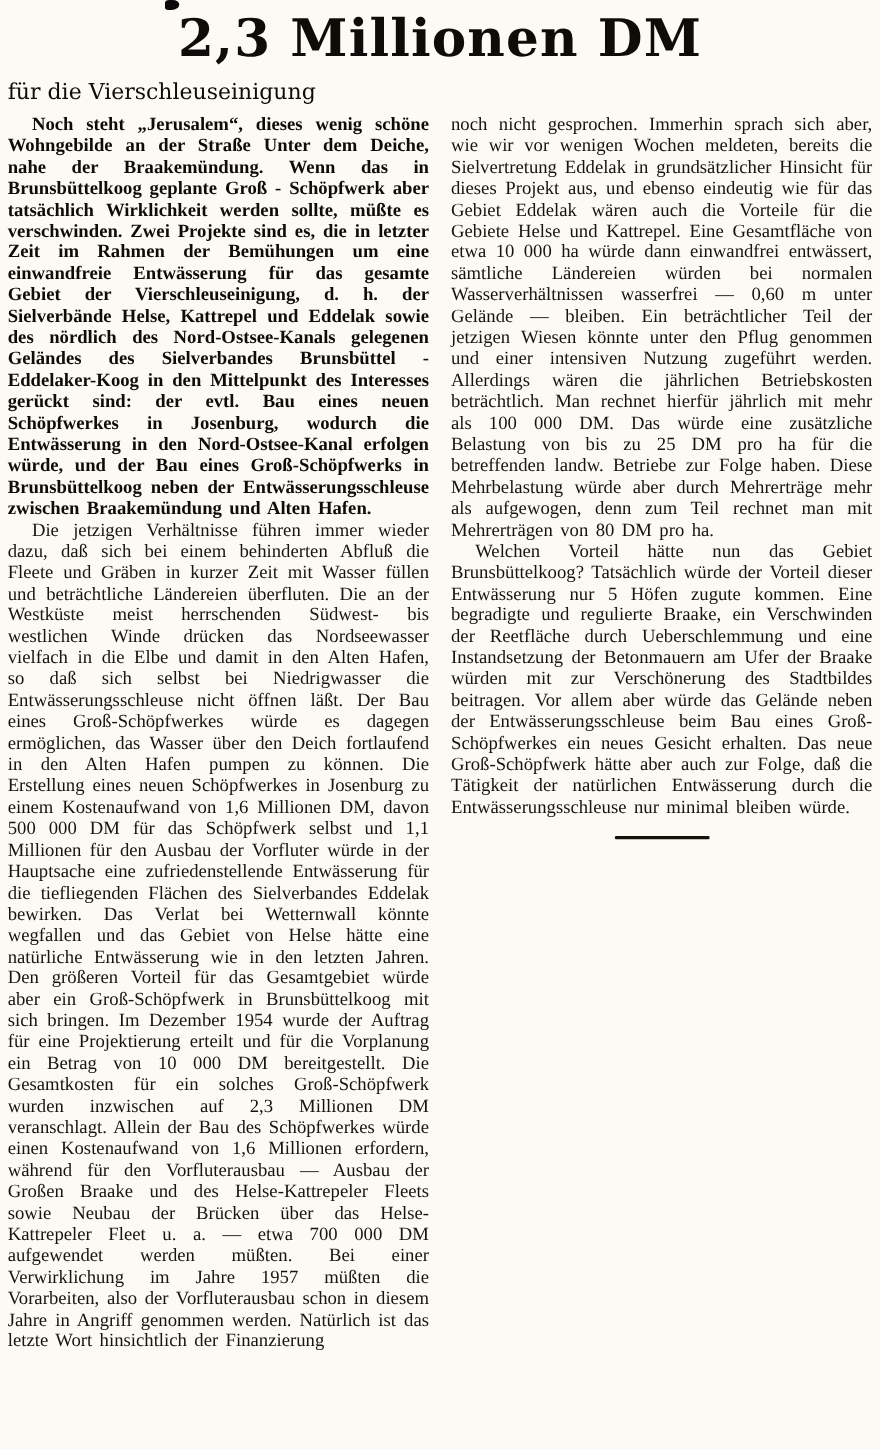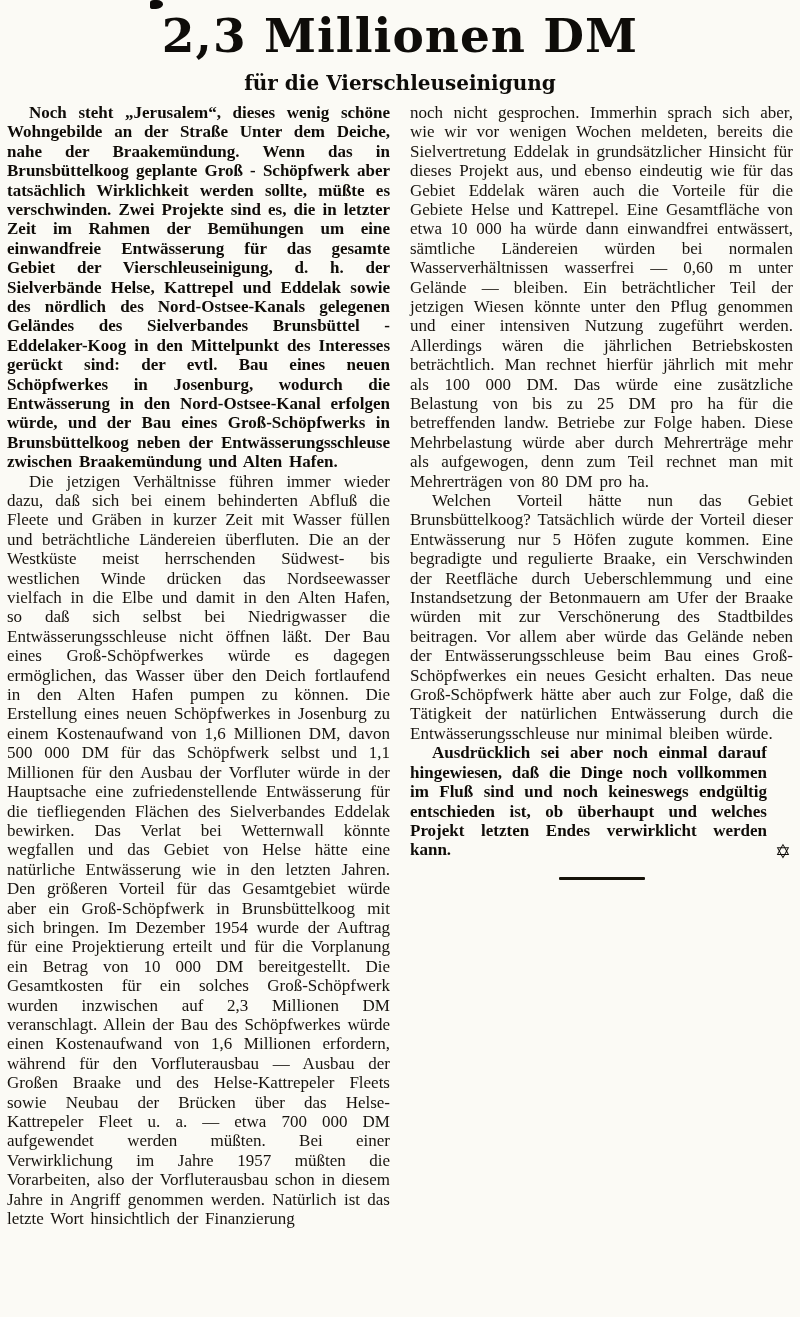--- a/index.html
+++ b/index.html
@@ -27,23 +27,23 @@
     text-align: center;
     font-family: "DejaVu Serif", serif;
     font-weight: bold;
     color: #0e0c09;
     margin: 0;
     line-height: 1.04;
   }
   .headline-line1 { font-size: 47px; letter-spacing: 1px; margin-top: 6px; }
   .headline-line2 { font-size: 47px; letter-spacing: 0px; }
   .subhead {
-    text-align: center;
+    text-align: left;
     font-family: "DejaVu Serif", serif;
-    font-weight: bold;
+    font-weight: normal;
     font-size: 20px;
     color: #0e0c09;
     margin: 10px 0 8px 0;
   }
   .columns {
     display: flex;
     gap: 20px;
     margin-top: 6px;
   }
   .col {
@@ -91,22 +91,18 @@
   <div class="columns">
 
     <div class="col">
       <p class="para-indent para-bold">Noch steht „Jerusalem“, dieses wenig schöne Wohngebilde an der Straße Unter dem Deiche, nahe der Braakemündung. Wenn das in Brunsbüttelkoog geplante Groß - Schöpfwerk aber tatsächlich Wirklichkeit werden sollte, müßte es verschwinden. Zwei Projekte sind es, die in letzter Zeit im Rahmen der Bemühungen um eine einwandfreie Entwässerung für das gesamte Gebiet der Vierschleuseinigung, d. h. der Sielverbände Helse, Kattrepel und Eddelak sowie des nördlich des Nord-Ostsee-Kanals gelegenen Geländes des Sielverbandes Brunsbüttel - Eddelaker-Koog in den Mittelpunkt des Interesses gerückt sind: der evtl. Bau eines neuen Schöpfwerkes in Josenburg, wodurch die Entwässerung in den Nord-Ostsee-Kanal erfolgen würde, und der Bau eines Groß-Schöpfwerks in Brunsbüttelkoog neben der Entwässerungsschleuse zwischen Braakemündung und Alten Hafen.</p>
       <p class="para-indent">Die jetzigen Verhältnisse führen immer wieder dazu, daß sich bei einem behinderten Abfluß die Fleete und Gräben in kurzer Zeit mit Wasser füllen und beträchtliche Ländereien überfluten. Die an der Westküste meist herrschenden Südwest- bis westlichen Winde drücken das Nordseewasser vielfach in die Elbe und damit in den Alten Hafen, so daß sich selbst bei Niedrigwasser die Entwässerungsschleuse nicht öffnen läßt. Der Bau eines Groß-Schöpfwerkes würde es dagegen ermöglichen, das Wasser über den Deich fortlaufend in den Alten Hafen pumpen zu können. Die Erstellung eines neuen Schöpfwerkes in Josenburg zu einem Kostenaufwand von 1,6 Millionen DM, davon 500 000 DM für das Schöpfwerk selbst und 1,1 Millionen für den Ausbau der Vorfluter würde in der Hauptsache eine zufriedenstellende Entwässerung für die tiefliegenden Flächen des Sielverbandes Eddelak bewirken. Das Verlat bei Wetternwall könnte wegfallen und das Gebiet von Helse hätte eine natürliche Entwässerung wie in den letzten Jahren. Den größeren Vorteil für das Gesamtgebiet würde aber ein Groß-Schöpfwerk in Brunsbüttelkoog mit sich bringen. Im Dezember 1954 wurde der Auftrag für eine Projektierung erteilt und für die Vorplanung ein Betrag von 10 000 DM bereitgestellt. Die Gesamtkosten für ein solches Groß-Schöpfwerk wurden inzwischen auf 2,3 Millionen DM veranschlagt. Allein der Bau des Schöpfwerkes würde einen Kostenaufwand von 1,6 Millionen erfordern, während für den Vorfluterausbau — Ausbau der Großen Braake und des Helse-Kattrepeler Fleets sowie Neubau der Brücken über das Helse-Kattrepeler Fleet u. a. — etwa 700 000 DM aufgewendet werden müßten. Bei einer Verwirklichung im Jahre 1957 müßten die Vorarbeiten, also der Vorfluterausbau schon in diesem Jahre in Angriff genommen werden. Natürlich ist das letzte Wort hinsichtlich der Finanzierung</p>
     </div>
 
     <div class="col">
       <p>noch nicht gesprochen. Immerhin sprach sich aber, wie wir vor wenigen Wochen meldeten, bereits die Sielvertretung Eddelak in grundsätzlicher Hinsicht für dieses Projekt aus, und ebenso eindeutig wie für das Gebiet Eddelak wären auch die Vorteile für die Gebiete Helse und Kattrepel. Eine Gesamtfläche von etwa 10 000 ha würde dann einwandfrei entwässert, sämtliche Ländereien würden bei normalen Wasserverhältnissen wasserfrei — 0,60 m unter Gelände — bleiben. Ein beträchtlicher Teil der jetzigen Wiesen könnte unter den Pflug genommen und einer intensiven Nutzung zugeführt werden. Allerdings wären die jährlichen Betriebskosten beträchtlich. Man rechnet hierfür jährlich mit mehr als 100 000 DM. Das würde eine zusätzliche Belastung von bis zu 25 DM pro ha für die betreffenden landw. Betriebe zur Folge haben. Diese Mehrbelastung würde aber durch Mehrerträge mehr als aufgewogen, denn zum Teil rechnet man mit Mehrerträgen von 80 DM pro ha.</p>
       <p class="para-indent">Welchen Vorteil hätte nun das Gebiet Brunsbüttelkoog? Tatsächlich würde der Vorteil dieser Entwässerung nur 5 Höfen zugute kommen. Eine begradigte und regulierte Braake, ein Verschwinden der Reetfläche durch Ueberschlemmung und eine Instandsetzung der Betonmauern am Ufer der Braake würden mit zur Verschönerung des Stadtbildes beitragen. Vor allem aber würde das Gelände neben der Entwässerungsschleuse beim Bau eines Groß-Schöpfwerkes ein neues Gesicht erhalten. Das neue Groß-Schöpfwerk hätte aber auch zur Folge, daß die Tätigkeit der natürlichen Entwässerung durch die Entwässerungsschleuse nur minimal bleiben würde.</p>
-      <div class="para-final">
-        <p class="para-indent para-bold">Ausdrücklich sei aber noch einmal darauf hingewiesen, daß die Dinge noch vollkommen im Fluß sind und noch keineswegs endgültig entschieden ist, ob überhaupt und welches Projekt letzten Endes verwirklicht werden kann.</p>
-        <span class="star-ornament">✡</span>
-      </div>
       <div class="end-rule"></div>
     </div>
 
   </div>
 
 </div>
 
 </body></html>

